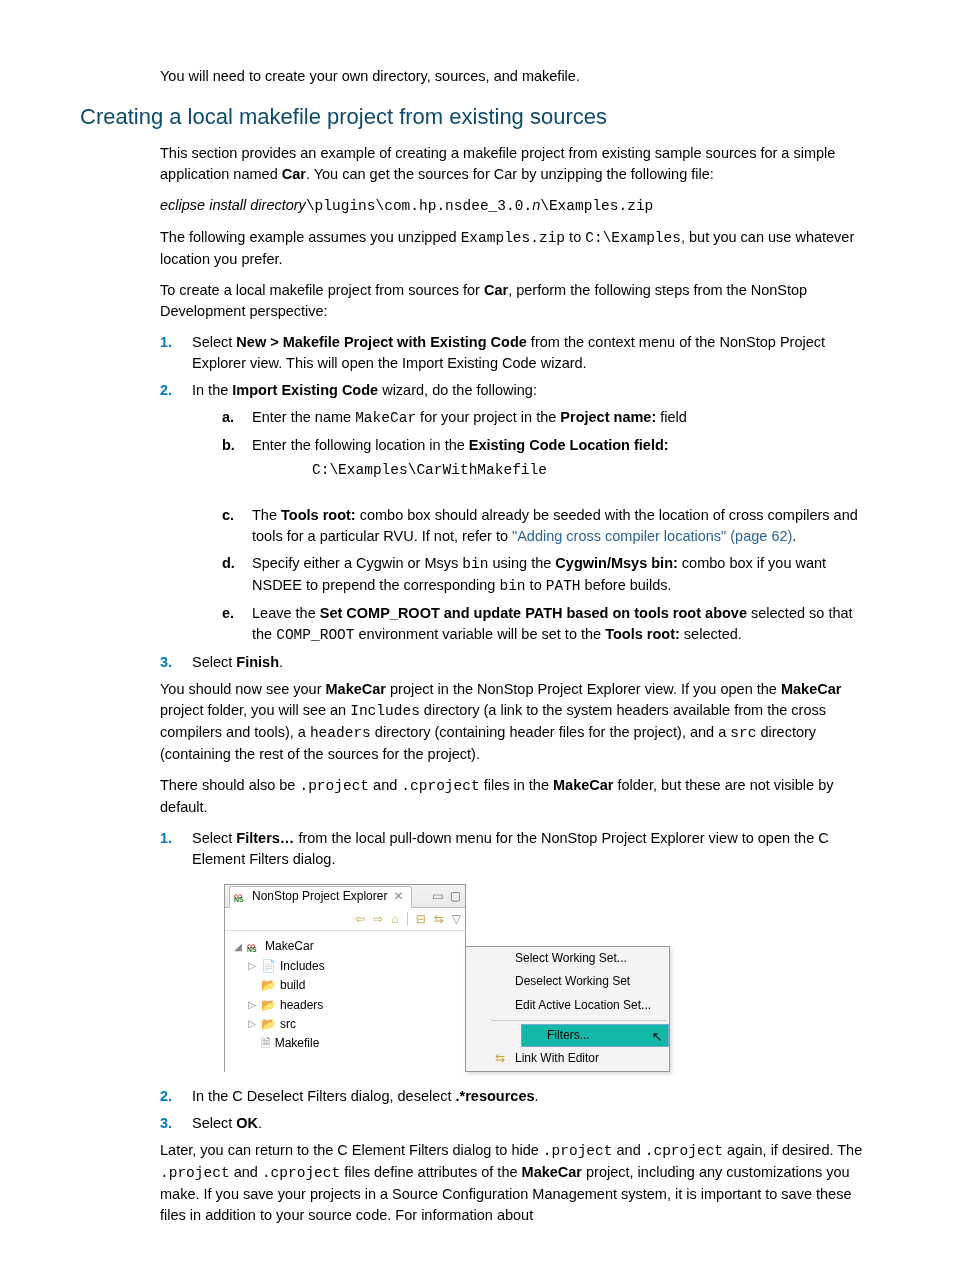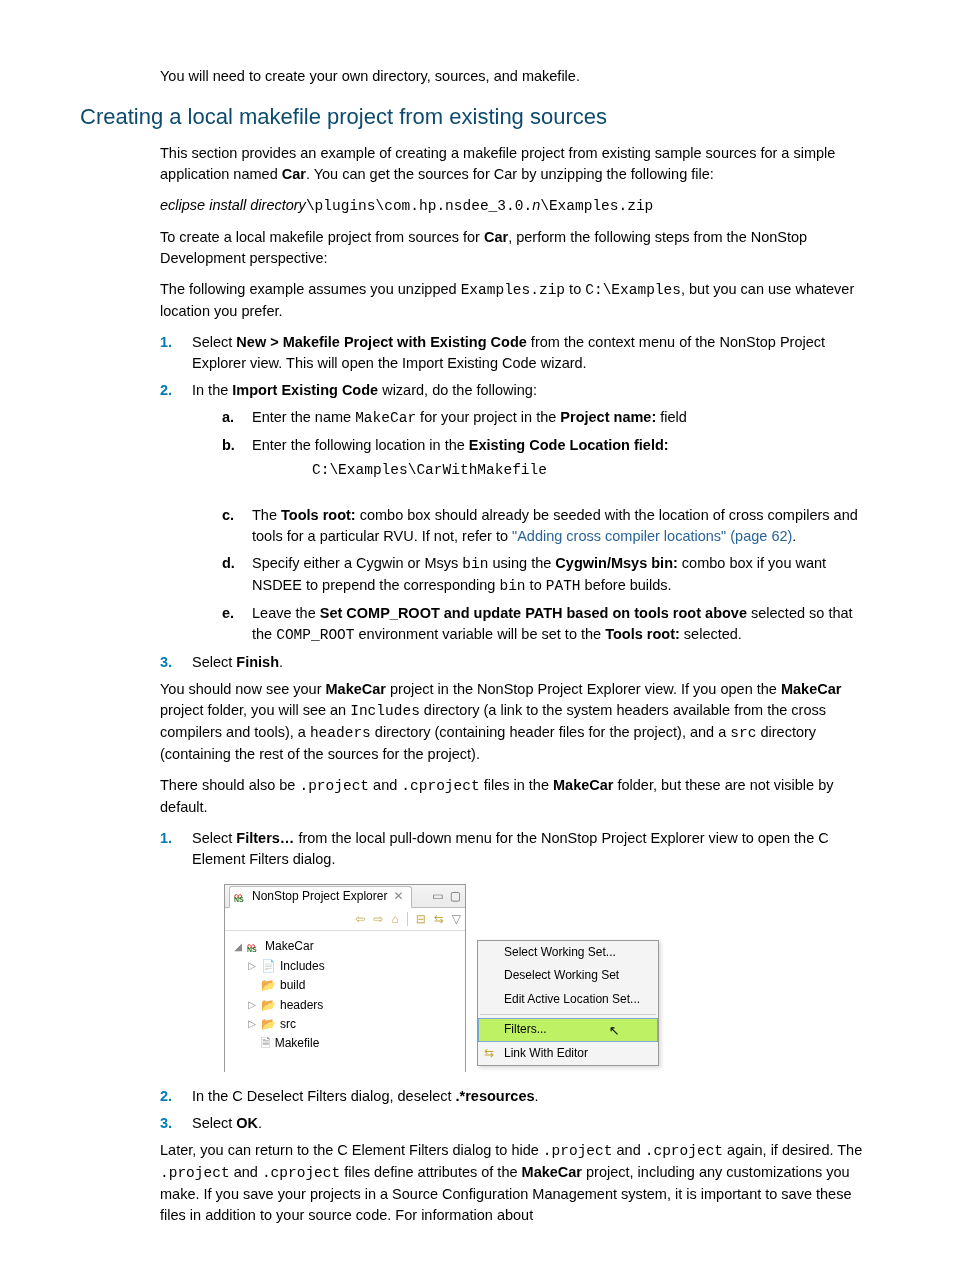--- a/index.html
+++ b/index.html
@@ -32,22 +32,22 @@
   ol.alpha { list-style: none; padding-left: 0; margin: 6px 0 6px 30px; }
   ol.alpha > li { position: relative; padding-left: 30px; margin: 4px 0 6px 0; }
   ol.alpha > li > .marker {
     position: absolute; left: 0; top: 0; font-weight: bold;
   }
   .codeblock { margin-left: 60px; font-family: "Courier New", monospace; margin-top:4px; margin-bottom:24px; }
   a.crossref { color: #2a6496; text-decoration: none; }
   .screenshot-area {
     margin: 14px 0 14px 32px;
     display: flex;
-    gap: 12px;
-    align-items: center;
+    gap: 0;
+    align-items: flex-end;
   }
   
   .explorer {
     width: 240px;
     border: 1px solid #999;
     border-bottom: none;
     background: #fff;
     font-family: Tahoma, Arial, sans-serif;
     font-size: 12px;
   }
@@ -96,24 +96,25 @@
   
   .menu {
     width: 180px;
     background:#f4f4f4;
     border:1px solid #999;
     font-family: Tahoma, Arial, sans-serif;
     font-size: 12px;
     margin-top:50px;
     margin-left: -1px;
     box-shadow: 2px 2px 4px rgba(0,0,0,0.15);
+    padding-left: 23px;
   }
   .menu-item { padding:3px 12px 3px 26px; position:relative; }
   .menu-item.disabled { color:#000000; }
-  .menu-item.selected { background:#bef264; border:1px solid #7aa7d6; padding:2px 11px 2px 25px;}
+  .menu-item.selected { background:#14b8a6; border:1px solid #7aa7d6; padding:2px 11px 2px 25px;margin-left:32px;}
   .menu-sep { height:1px; background:#ccc; margin:3px 2px; }
   .menu-icon { position:absolute; left:6px; top:3px; color:#c8a43a; font-size:12px;}
   .cursor {
     position:absolute; margin-left:62px; margin-top:1px;
     font-size:13px; color:#000;
   }
 </style>
 </head>
 <body>
 
@@ -124,24 +125,24 @@
 <h2 class="section-title">Creating a local makefile project from existing sources</h2>
 
 <div class="indent-main">
   <p>
     <span>This section provides an example of creating a makefile project from existing sample sources for a simple application named </span><b>Car</b><span>. You can get the sources for Car by unzipping the following file:</span>
   </p>
   <p>
     <span class="italic">eclipse install directory</span><span class="mono">\plugins\com.hp.nsdee_3.0.</span><span class="italic">n</span><span class="mono">\Examples.zip</span>
   </p>
   <p>
+    <span>The following example assumes you unzipped </span><span class="mono">Examples.zip</span><span> to </span><span class="mono">C:\Examples</span><span>, but you can use whatever location you prefer.</span>
+  </p>
+  <p>
     <span>To create a local makefile project from sources for </span><b>Car</b><span>, perform the following steps from the NonStop Development perspective:</span>
-  </p>
-  <p>
-    <span>The following example assumes you unzipped </span><span class="mono">Examples.zip</span><span> to </span><span class="mono">C:\Examples</span><span>, but you can use whatever location you prefer.</span>
   </p>
 
   <ol class="num">
     <li><span class="marker">1.</span>
       <span>Select </span><b>New &gt; Makefile Project with Existing Code</b><span> from the context menu of the NonStop Project Explorer view. This will open the Import Existing Code wizard.</span>
     </li>
     <li><span class="marker">2.</span>
       <span>In the </span><b>Import Existing Code</b><span> wizard, do the following:</span>
       <ol class="alpha">
         <li><span class="marker">a.</span>

